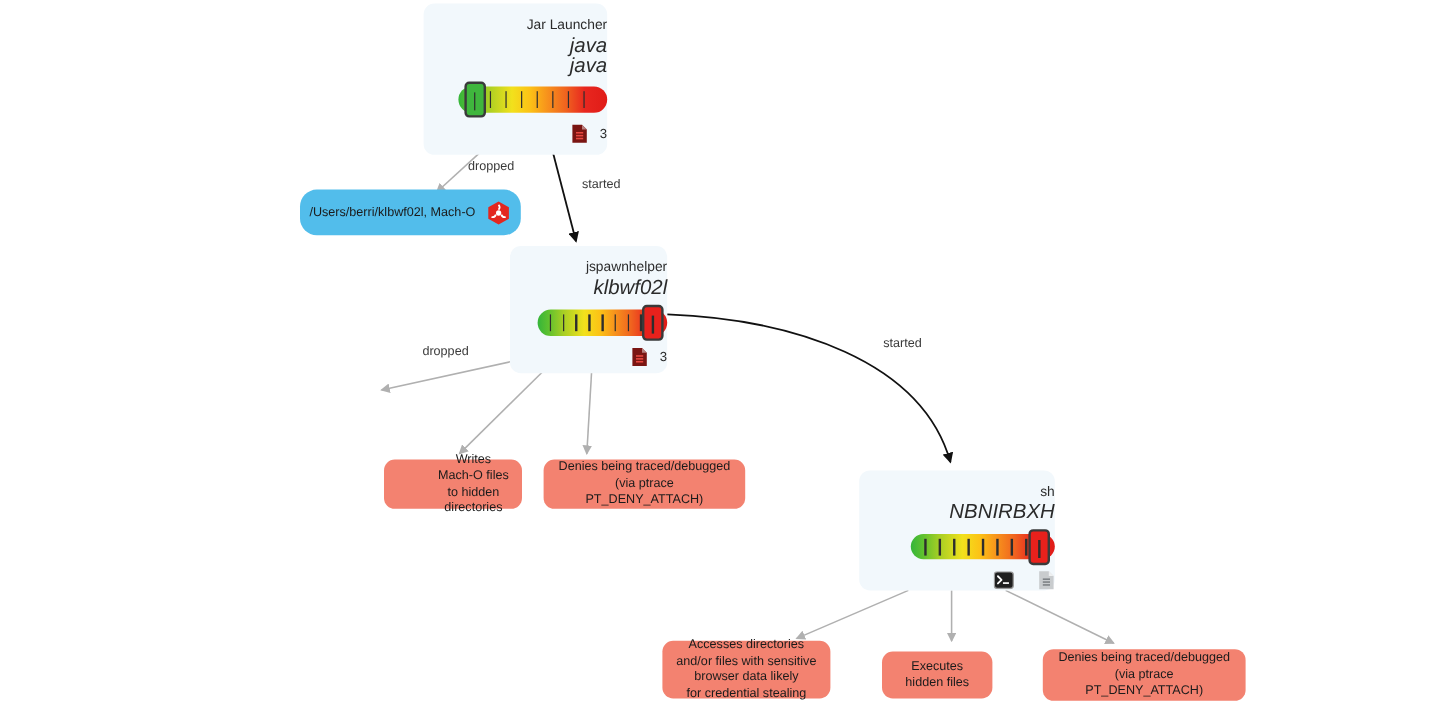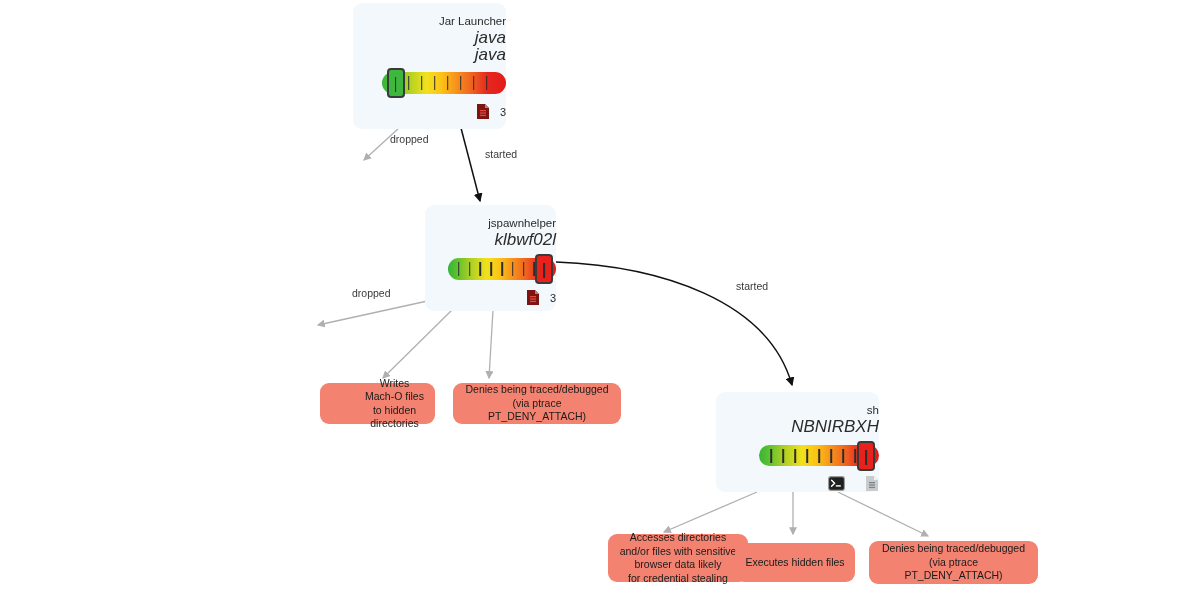--- a/index.html
+++ b/index.html
@@ -300,40 +300,52 @@
           <path d="M1 1 h8 l4 4 v11 h-12 z" fill="#c9ccce"></path>
           <path d="M9 1 l4 4 h-4 z" fill="#eef0f1"></path>
           <rect x="4" y="7" width="6" height="1.3" fill="#7d8285"></rect>
           <rect x="4" y="9.4" width="6" height="1.3" fill="#7d8285"></rect>
           <rect x="4" y="11.8" width="6" height="1.3" fill="#7d8285"></rect>
         </svg>
       </span>
     </div>
   </div>
 
+  <div class="file-pill" style="left:250px; top:158px; width:184px; height:38px;">
+    <span class="file-pill-label">/Users/berri/klbwf02l, Mach-O</span>
+    <span class="ic">
+      <svg width="21" height="21" viewBox="0 0 22 22">
+        <path d="M11 1 L20 6 L20 16 L11 21 L2 16 L2 6 Z" fill="#e3271f"></path>
+        <circle cx="11" cy="11" r="2.3" fill="#ffffff"></circle>
+        <path d="M11 8.2 a3.4 3.4 0 0 0 0 -4.4" fill="none" stroke="#ffffff" stroke-width="1.5"></path>
+        <path d="M8.6 12.4 a3.4 3.4 0 0 1 -3.8 2.2" fill="none" stroke="#ffffff" stroke-width="1.5"></path>
+        <path d="M13.4 12.4 a3.4 3.4 0 0 0 3.8 2.2" fill="none" stroke="#ffffff" stroke-width="1.5"></path>
+      </svg>
+    </span>
+  </div>
 
 
   <div class="alert-box" style="left:320px; top:383px; width:115px; height:41px;padding-left:44px;">
     <span class="alert-text">Writes Mach-O files
 to hidden directories</span>
   </div>
 
   <div class="alert-box" style="left:453px; top:383px; width:168px; height:41px;">
     <span class="alert-text">Denies being traced/debugged
 (via ptrace PT_DENY_ATTACH)</span>
   </div>
 
-  <div class="alert-box" style="left:608px; top:534px; width:140px; height:48px;">
+  <div class="alert-box" style="left:552px; top:534px; width:140px; height:48px;">
     <span class="alert-text">Accesses directories
 and/or files with sensitive
 browser data likely
 for credential stealing</span>
   </div>
 
-  <div class="alert-box" style="left:735px; top:543px; width:120px; height:39px;">
+  <div class="alert-box" style="left:735px; top:543px; width:92px; height:39px;">
     <span class="alert-text">Executes hidden files</span>
   </div>
 
   <div class="alert-box" style="left:869px; top:541px; width:169px; height:43px;">
     <span class="alert-text">Denies being traced/debugged
 (via ptrace PT_DENY_ATTACH)</span>
   </div>
 
 </div>
 

